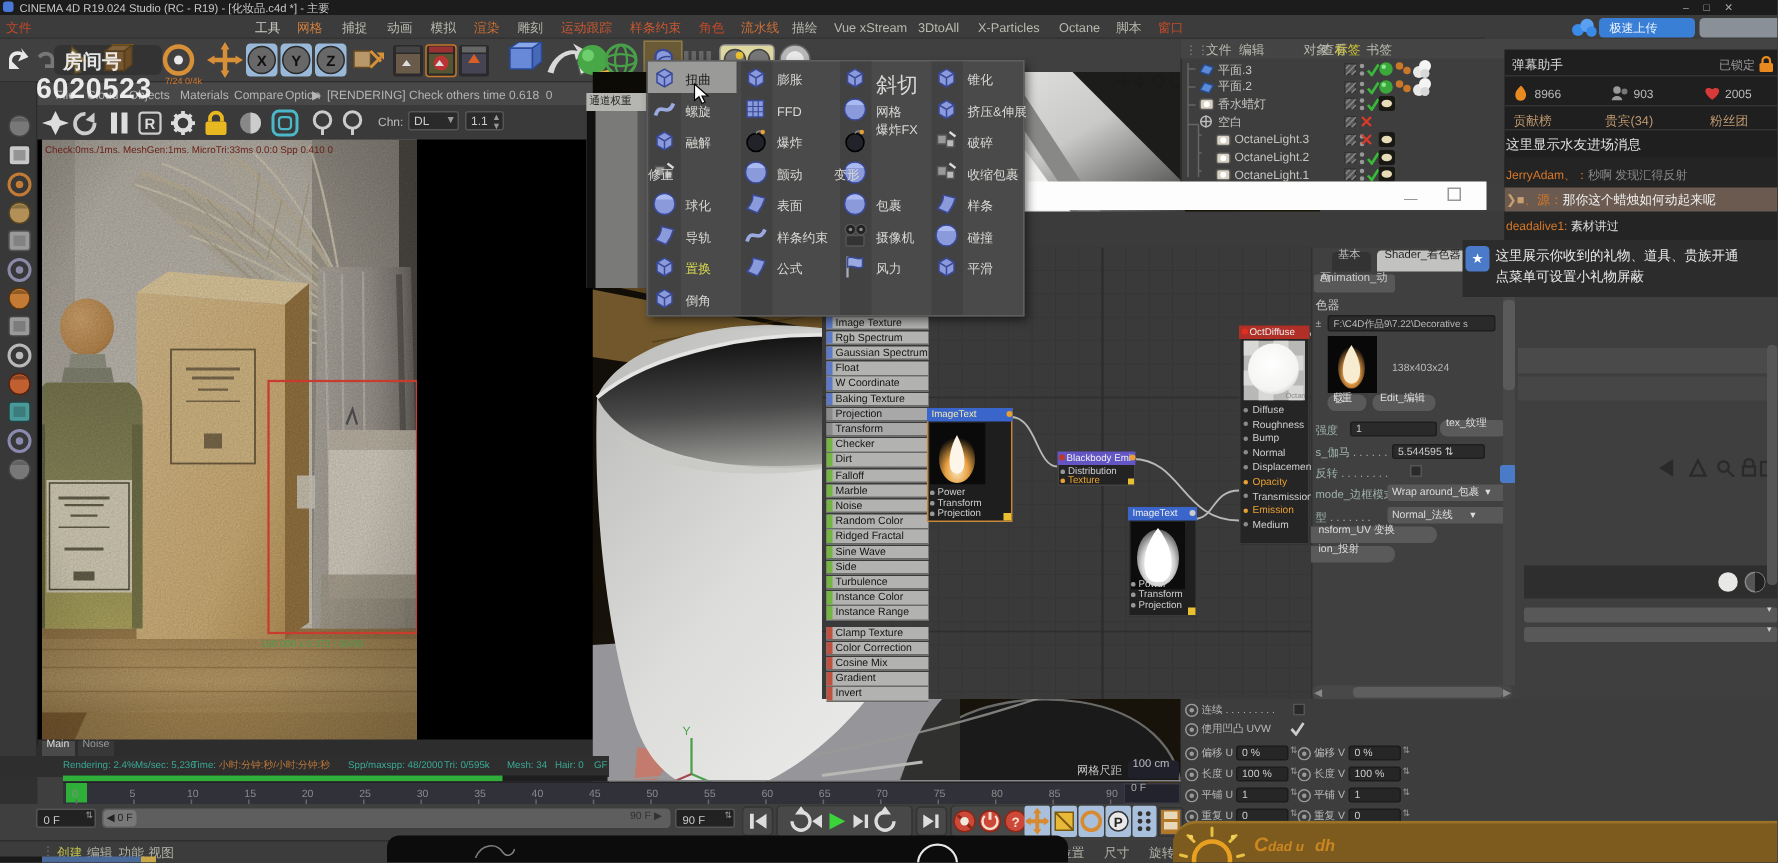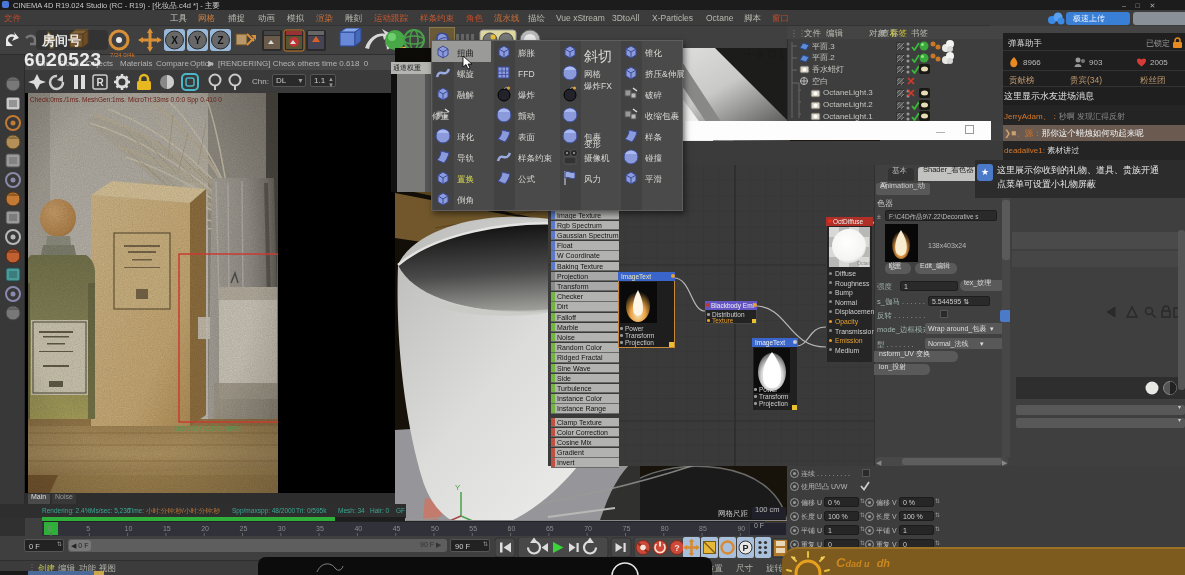--- a/index.html
+++ b/index.html
@@ -1169,21 +1169,21 @@
 <svg class="a" style="left:562px;top:86px" width="16" height="16">
       <circle cx="8" cy="9" r="6" fill="#22222a" stroke="#000"></circle>
       <path d="M8 3 C9 1 11 1 12 2" stroke="#888" fill="none"></path>
       <circle cx="12.5" cy="2" r="1.5" fill="#e8a030"></circle>
     </svg>
 <div class="a tx" style="left:584px;top:82px;font-size:8.5px;color:#d8d8d4;">爆炸FX</div>
 <svg class="a" style="left:562px;top:107px" width="16" height="16">
       <circle cx="8" cy="8" r="7" fill="#8a9ada" stroke="#3a4a98"></circle>
       <path d="M2 5 A7 7 0 0 1 14 5" fill="#aabaf0" stroke="none"></path>
     </svg>
-<div class="a tx" style="left:584px;top:112px;font-size:8.5px;color:#d8d8d4;margin-top:28px;">变形</div>
+<div class="a tx" style="left:556px;top:112px;font-size:8.5px;color:#d8d8d4;">变形</div>
 <svg class="a" style="left:562px;top:128px" width="16" height="16">
       <circle cx="8" cy="8" r="7" fill="#8a9ada" stroke="#3a4a98"></circle>
       <path d="M2 5 A7 7 0 0 1 14 5" fill="#aabaf0" stroke="none"></path>
     </svg>
 <div class="a tx" style="left:584px;top:133px;font-size:8.5px;color:#d8d8d4;">包裹</div>
 <svg class="a" style="left:562px;top:149px" width="16" height="16">
       <circle cx="5" cy="4" r="3.5" fill="#222" stroke="#555"></circle>
       <circle cx="12" cy="4" r="3.5" fill="#222" stroke="#555"></circle>
       <rect x="2" y="8" width="12" height="7" rx="1" fill="#333" stroke="#555"></rect>
       <circle cx="5" cy="4" r="1.2" fill="#888"></circle>

